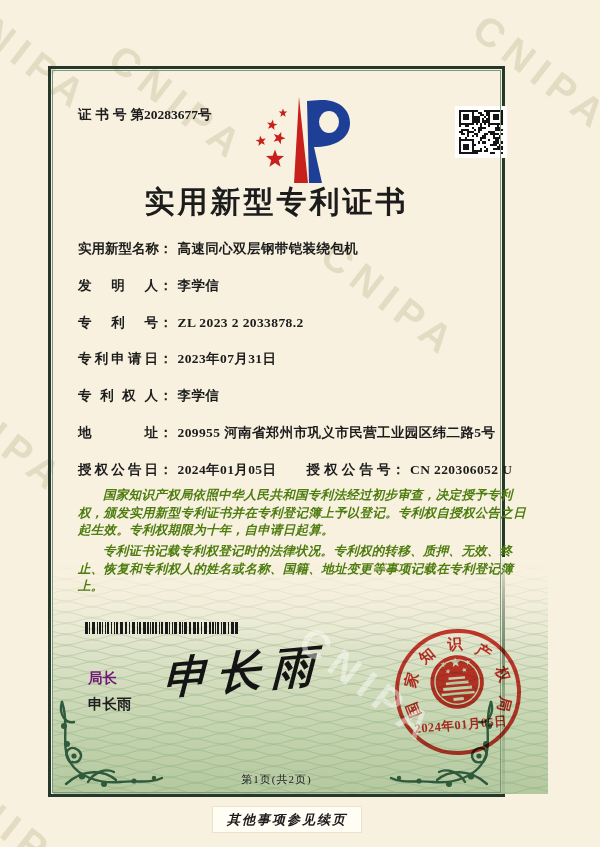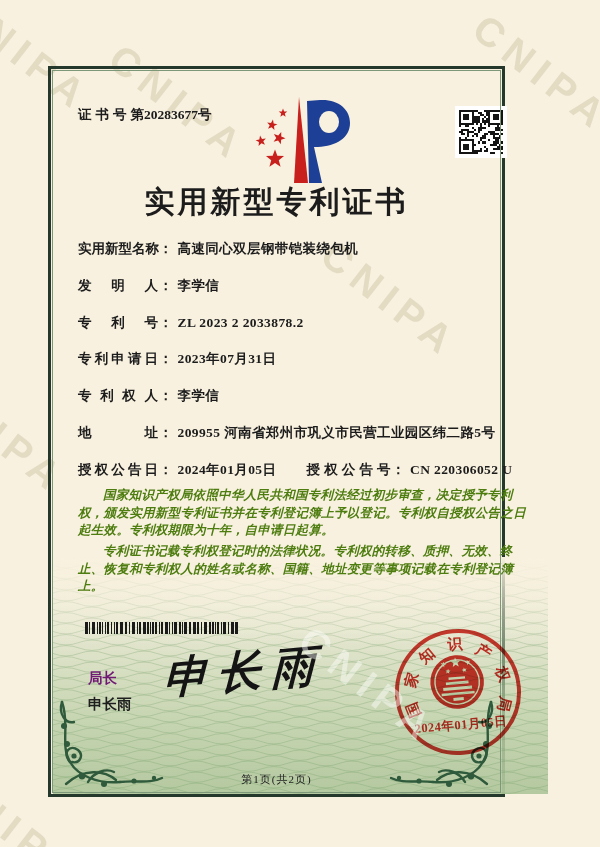--- a/index.html
+++ b/index.html
@@ -320,13 +320,16 @@
           <span class="seal-char" style="left: 85.8871px; top: 18.6655px; transform: rotate(37deg);">产</span>
           <span class="seal-char" style="left: 102.903px; top: 42.9662px; transform: rotate(73deg);">权</span>
           <span class="seal-char" style="left: 102.385px; top: 72.6273px; transform: rotate(109deg);">局</span>
         </div>
 
       <div class="pageind">第1页(共2页)</div>
     </div>
     <div class="frame-inner"></div>
   </div>
 
+  <div class="contbox">
+    <span>其他事项参见续页</span>
+  </div>
 </div>
 
 </body></html>

